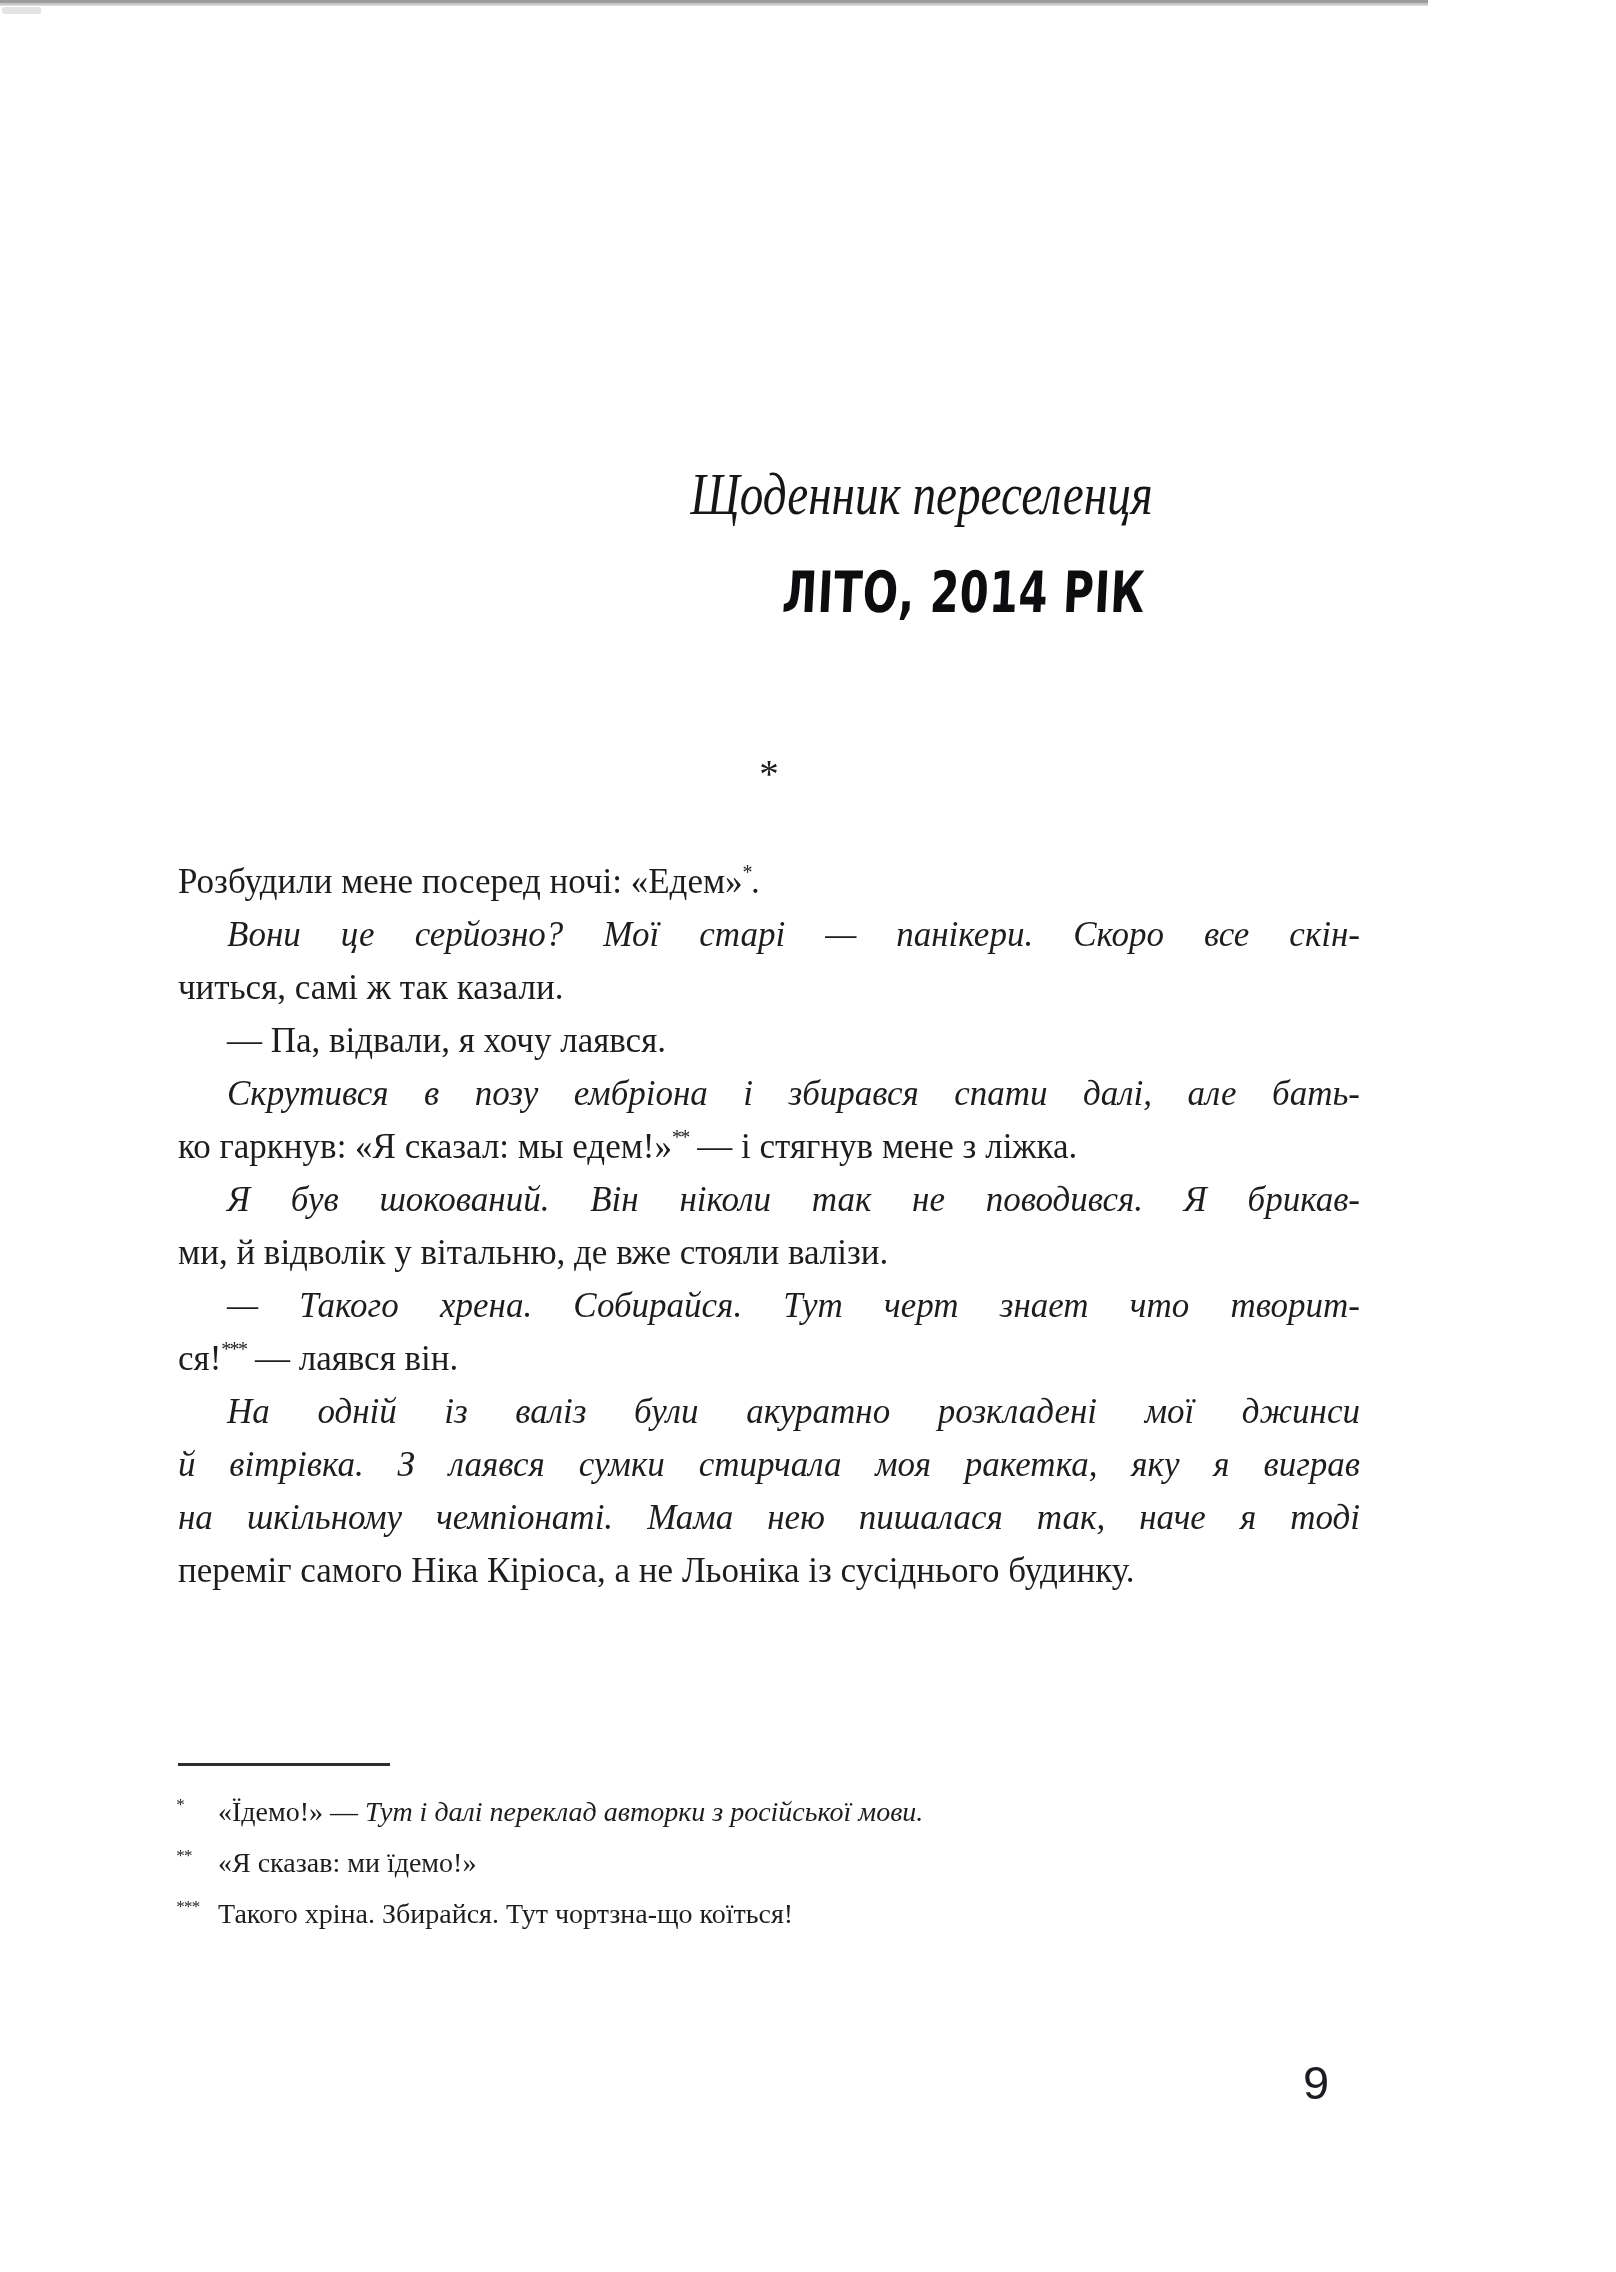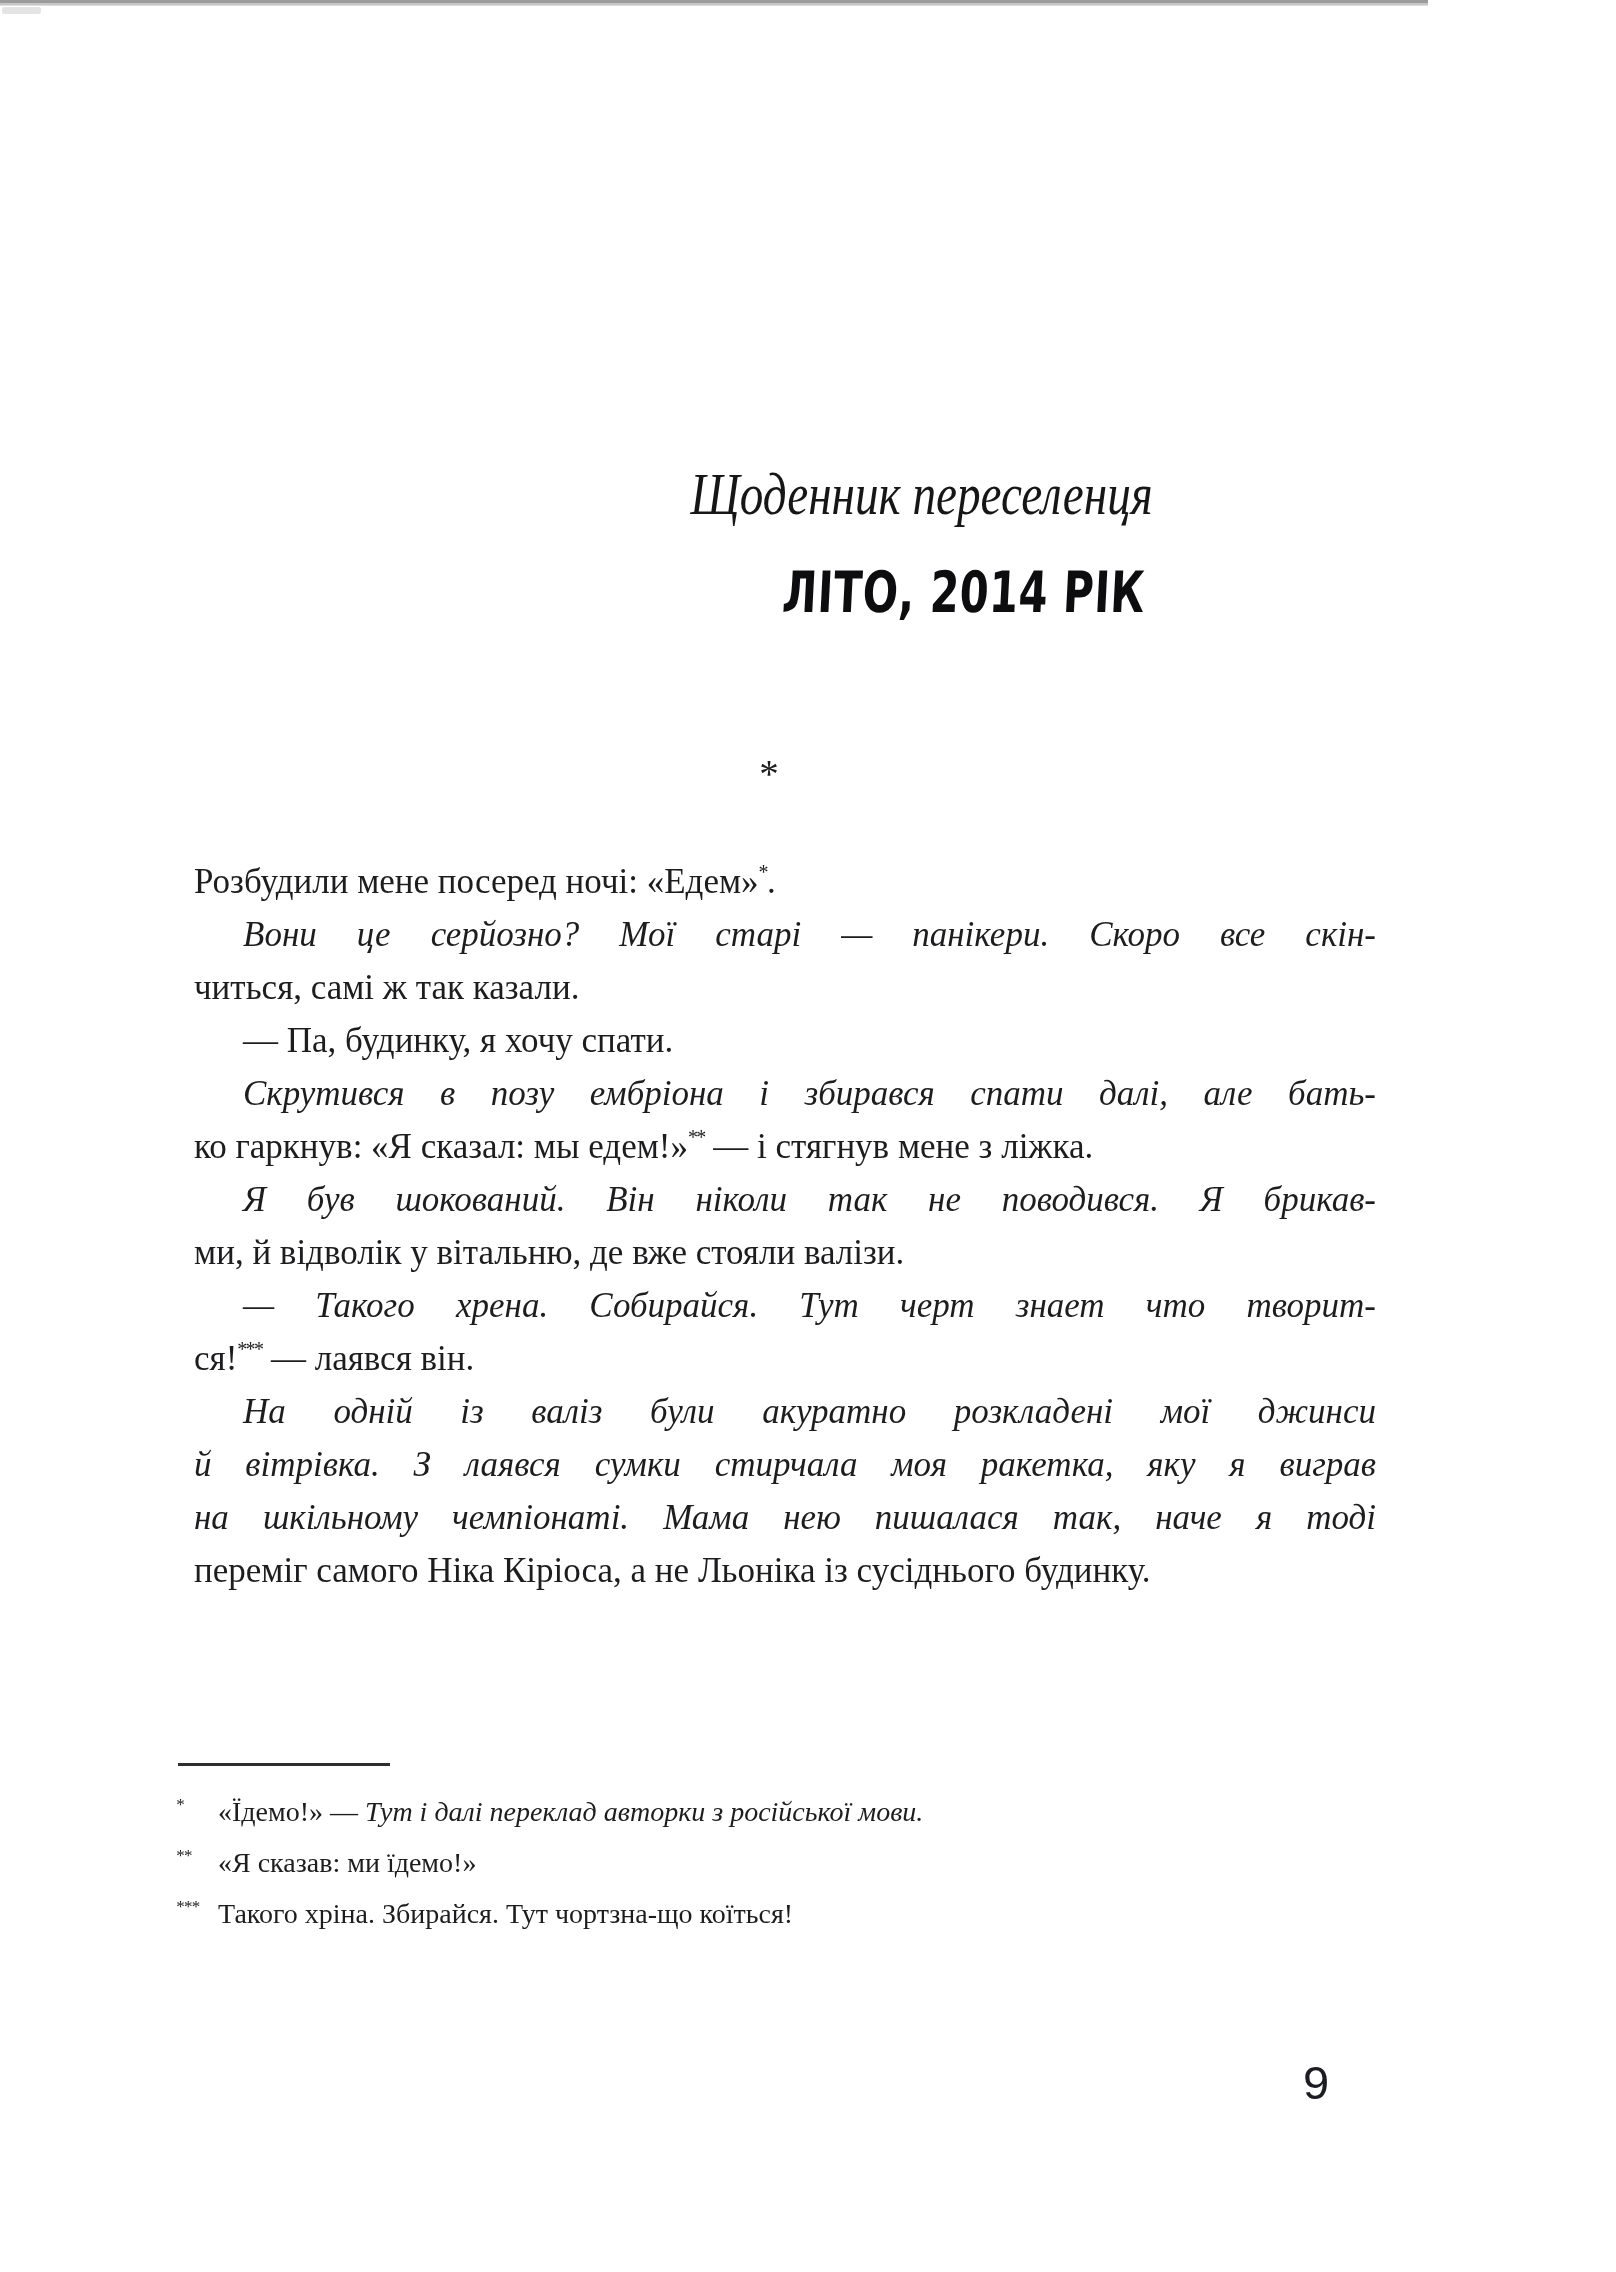--- a/index.html
+++ b/index.html
@@ -42,21 +42,21 @@
   }
 
   
   .section-sep {
     position: absolute; top: 754px; left: 178px; width: 1182px;
     text-align: center; font-size: 39px; line-height: 39px; color: #1d1d1f;
   }
 
   
   .body-text {
-    position: absolute; top: 855px; left: 194px; width: 1182px;
+    position: absolute; top: 855px; left: 178px; width: 1182px;
     font-size: 35px; color: #1d1d1f;
   }
   .line { line-height: 53px; text-align: left; }
   .line.just { text-align: justify; text-align-last: justify; font-style: italic; }
   .line.indent { text-indent: 49px; }
   .sup {
     font-size: 20px; vertical-align: 14.3px; letter-spacing: -1.7px; line-height: 0;
   }
 
   
@@ -95,21 +95,21 @@
   <div class="running-head">Щоденник переселенця</div>
 
   <div class="chapter-title">ЛІТО, 2014 РІК</div>
 
   <div class="section-sep">*</div>
 
   <div class="body-text" id="body-text">
       <div class="line"><span>Розбудили мене посеред ночі: «Едем»</span><span class="sup">*</span><span>.</span></div>
       <div class="line just indent"><span>Вони це серйозно? Мої старі — панікери. Скоро все скін-</span></div>
       <div class="line"><span>читься, самі ж так казали.</span></div>
-      <div class="line indent"><span>— Па, будинку, я хочу спати.</span></div>
+      <div class="line indent"><span>— Па, відвали, я хочу лаявся.</span></div>
       <div class="line just indent"><span>Скрутився в позу ембріона і збирався спати далі, але бать-</span></div>
       <div class="line"><span>ко гаркнув: «Я сказал: мы едем!»</span><span class="sup">**</span><span> — і стягнув мене з ліжка.</span></div>
       <div class="line just indent"><span>Я був шокований. Він ніколи так не поводився. Я брикав-</span></div>
       <div class="line"><span>ми, й відволік у вітальню, де вже стояли валізи.</span></div>
       <div class="line just indent"><span>— Такого хрена. Собирайся. Тут черт знает что творит-</span></div>
       <div class="line"><span>ся!</span><span class="sup">***</span><span> — лаявся він.</span></div>
       <div class="line just indent"><span>На одній із валіз були акуратно розкладені мої джинси</span></div>
       <div class="line just"><span>й вітрівка. З лаявся сумки стирчала моя ракетка, яку я виграв</span></div>
       <div class="line just"><span>на шкільному чемпіонаті. Мама нею пишалася так, наче я тоді</span></div>
       <div class="line"><span>переміг самого Ніка Кіріоса, а не Льоніка із сусіднього будинку.</span></div>

